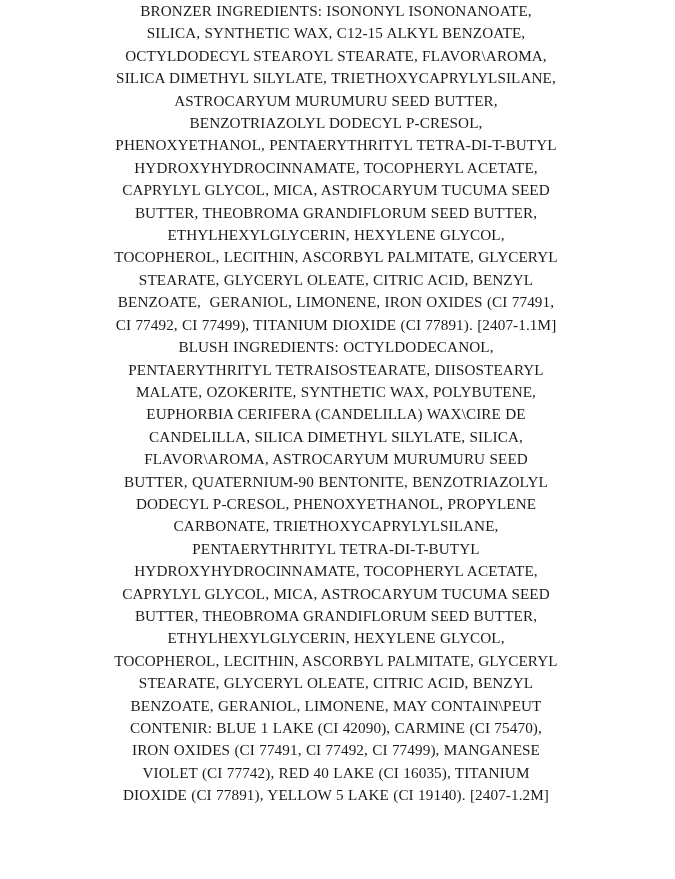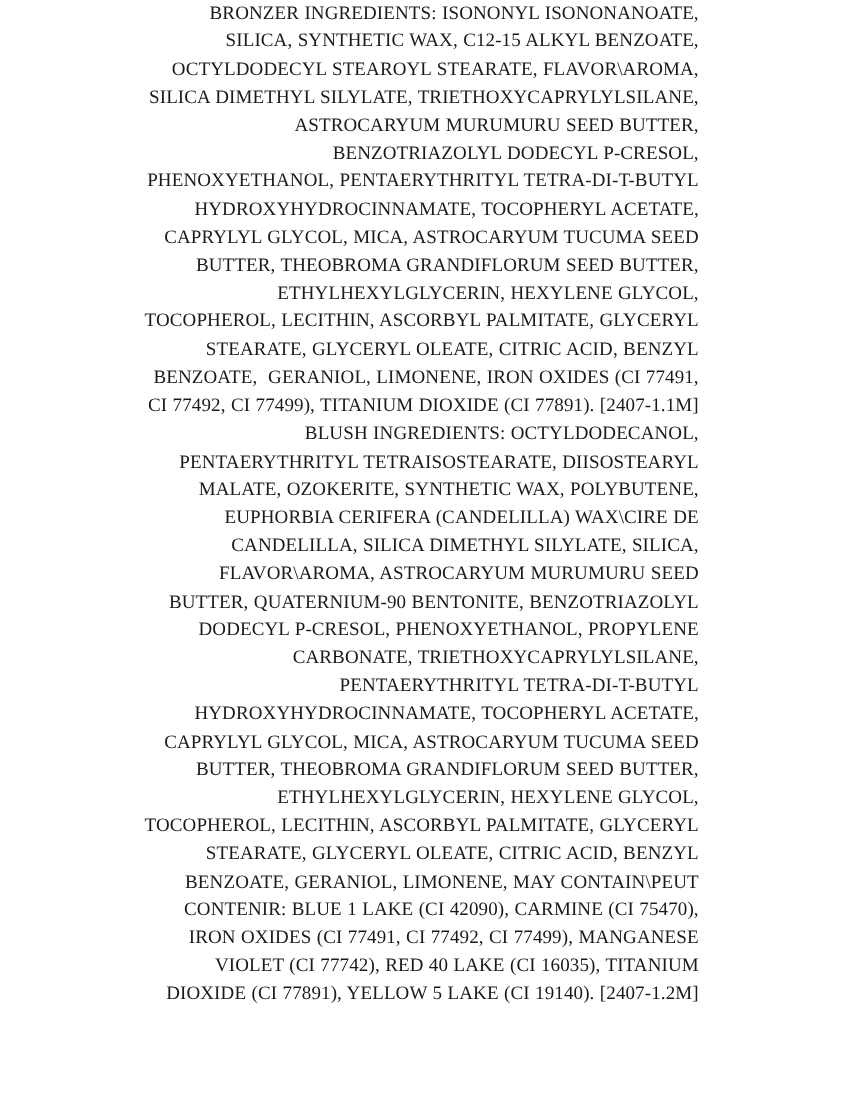--- a/index.html
+++ b/index.html
@@ -21,21 +21,21 @@
   }
   .ingredients-block {
     position: absolute;
     left: 113px;
     top: 0px;
     width: 446px;
     font-family: "Liberation Serif", serif;
     font-size: 15.2px;
     line-height: 22.4px;
     color: #1a1a1a;
-    text-align: right;
+    text-align: center;
     letter-spacing: 0.1px;
     word-spacing: 0.4px;
     white-space: pre-wrap;
   }
 </style>
 </head>
 <body>
 
 <div class="page">
   <div class="ingredients-block">BRONZER INGREDIENTS: ISONONYL ISONONANOATE, SILICA, SYNTHETIC WAX, C12-15 ALKYL BENZOATE, OCTYLDODECYL STEAROYL STEARATE, FLAVOR\AROMA, SILICA DIMETHYL SILYLATE, TRIETHOXYCAPRYLYLSILANE, ASTROCARYUM MURUMURU SEED BUTTER, BENZOTRIAZOLYL DODECYL P-CRESOL, PHENOXYETHANOL, PENTAERYTHRITYL TETRA-DI-T-BUTYL HYDROXYHYDROCINNAMATE, TOCOPHERYL ACETATE, CAPRYLYL GLYCOL, MICA, ASTROCARYUM TUCUMA SEED BUTTER, THEOBROMA GRANDIFLORUM SEED BUTTER, ETHYLHEXYLGLYCERIN, HEXYLENE GLYCOL, TOCOPHEROL, LECITHIN, ASCORBYL PALMITATE, GLYCERYL STEARATE, GLYCERYL OLEATE, CITRIC ACID, BENZYL BENZOATE,  GERANIOL, LIMONENE, IRON OXIDES (CI 77491, CI 77492, CI 77499), TITANIUM DIOXIDE (CI 77891). [2407-1.1M] BLUSH INGREDIENTS: OCTYLDODECANOL, PENTAERYTHRITYL TETRAISOSTEARATE, DIISOSTEARYL MALATE, OZOKERITE, SYNTHETIC WAX, POLYBUTENE, EUPHORBIA CERIFERA (CANDELILLA) WAX\CIRE DE CANDELILLA, SILICA DIMETHYL SILYLATE, SILICA, FLAVOR\AROMA, ASTROCARYUM MURUMURU SEED BUTTER, QUATERNIUM-90 BENTONITE, BENZOTRIAZOLYL DODECYL P-CRESOL, PHENOXYETHANOL, PROPYLENE CARBONATE, TRIETHOXYCAPRYLYLSILANE, PENTAERYTHRITYL TETRA-DI-T-BUTYL HYDROXYHYDROCINNAMATE, TOCOPHERYL ACETATE, CAPRYLYL GLYCOL, MICA, ASTROCARYUM TUCUMA SEED BUTTER, THEOBROMA GRANDIFLORUM SEED BUTTER, ETHYLHEXYLGLYCERIN, HEXYLENE GLYCOL, TOCOPHEROL, LECITHIN, ASCORBYL PALMITATE, GLYCERYL STEARATE, GLYCERYL OLEATE, CITRIC ACID, BENZYL BENZOATE, GERANIOL, LIMONENE, MAY CONTAIN\PEUT CONTENIR: BLUE 1 LAKE (CI 42090), CARMINE (CI 75470), IRON OXIDES (CI 77491, CI 77492, CI 77499), MANGANESE VIOLET (CI 77742), RED 40 LAKE (CI 16035), TITANIUM DIOXIDE (CI 77891), YELLOW 5 LAKE (CI 19140). [2407-1.2M]</div>

